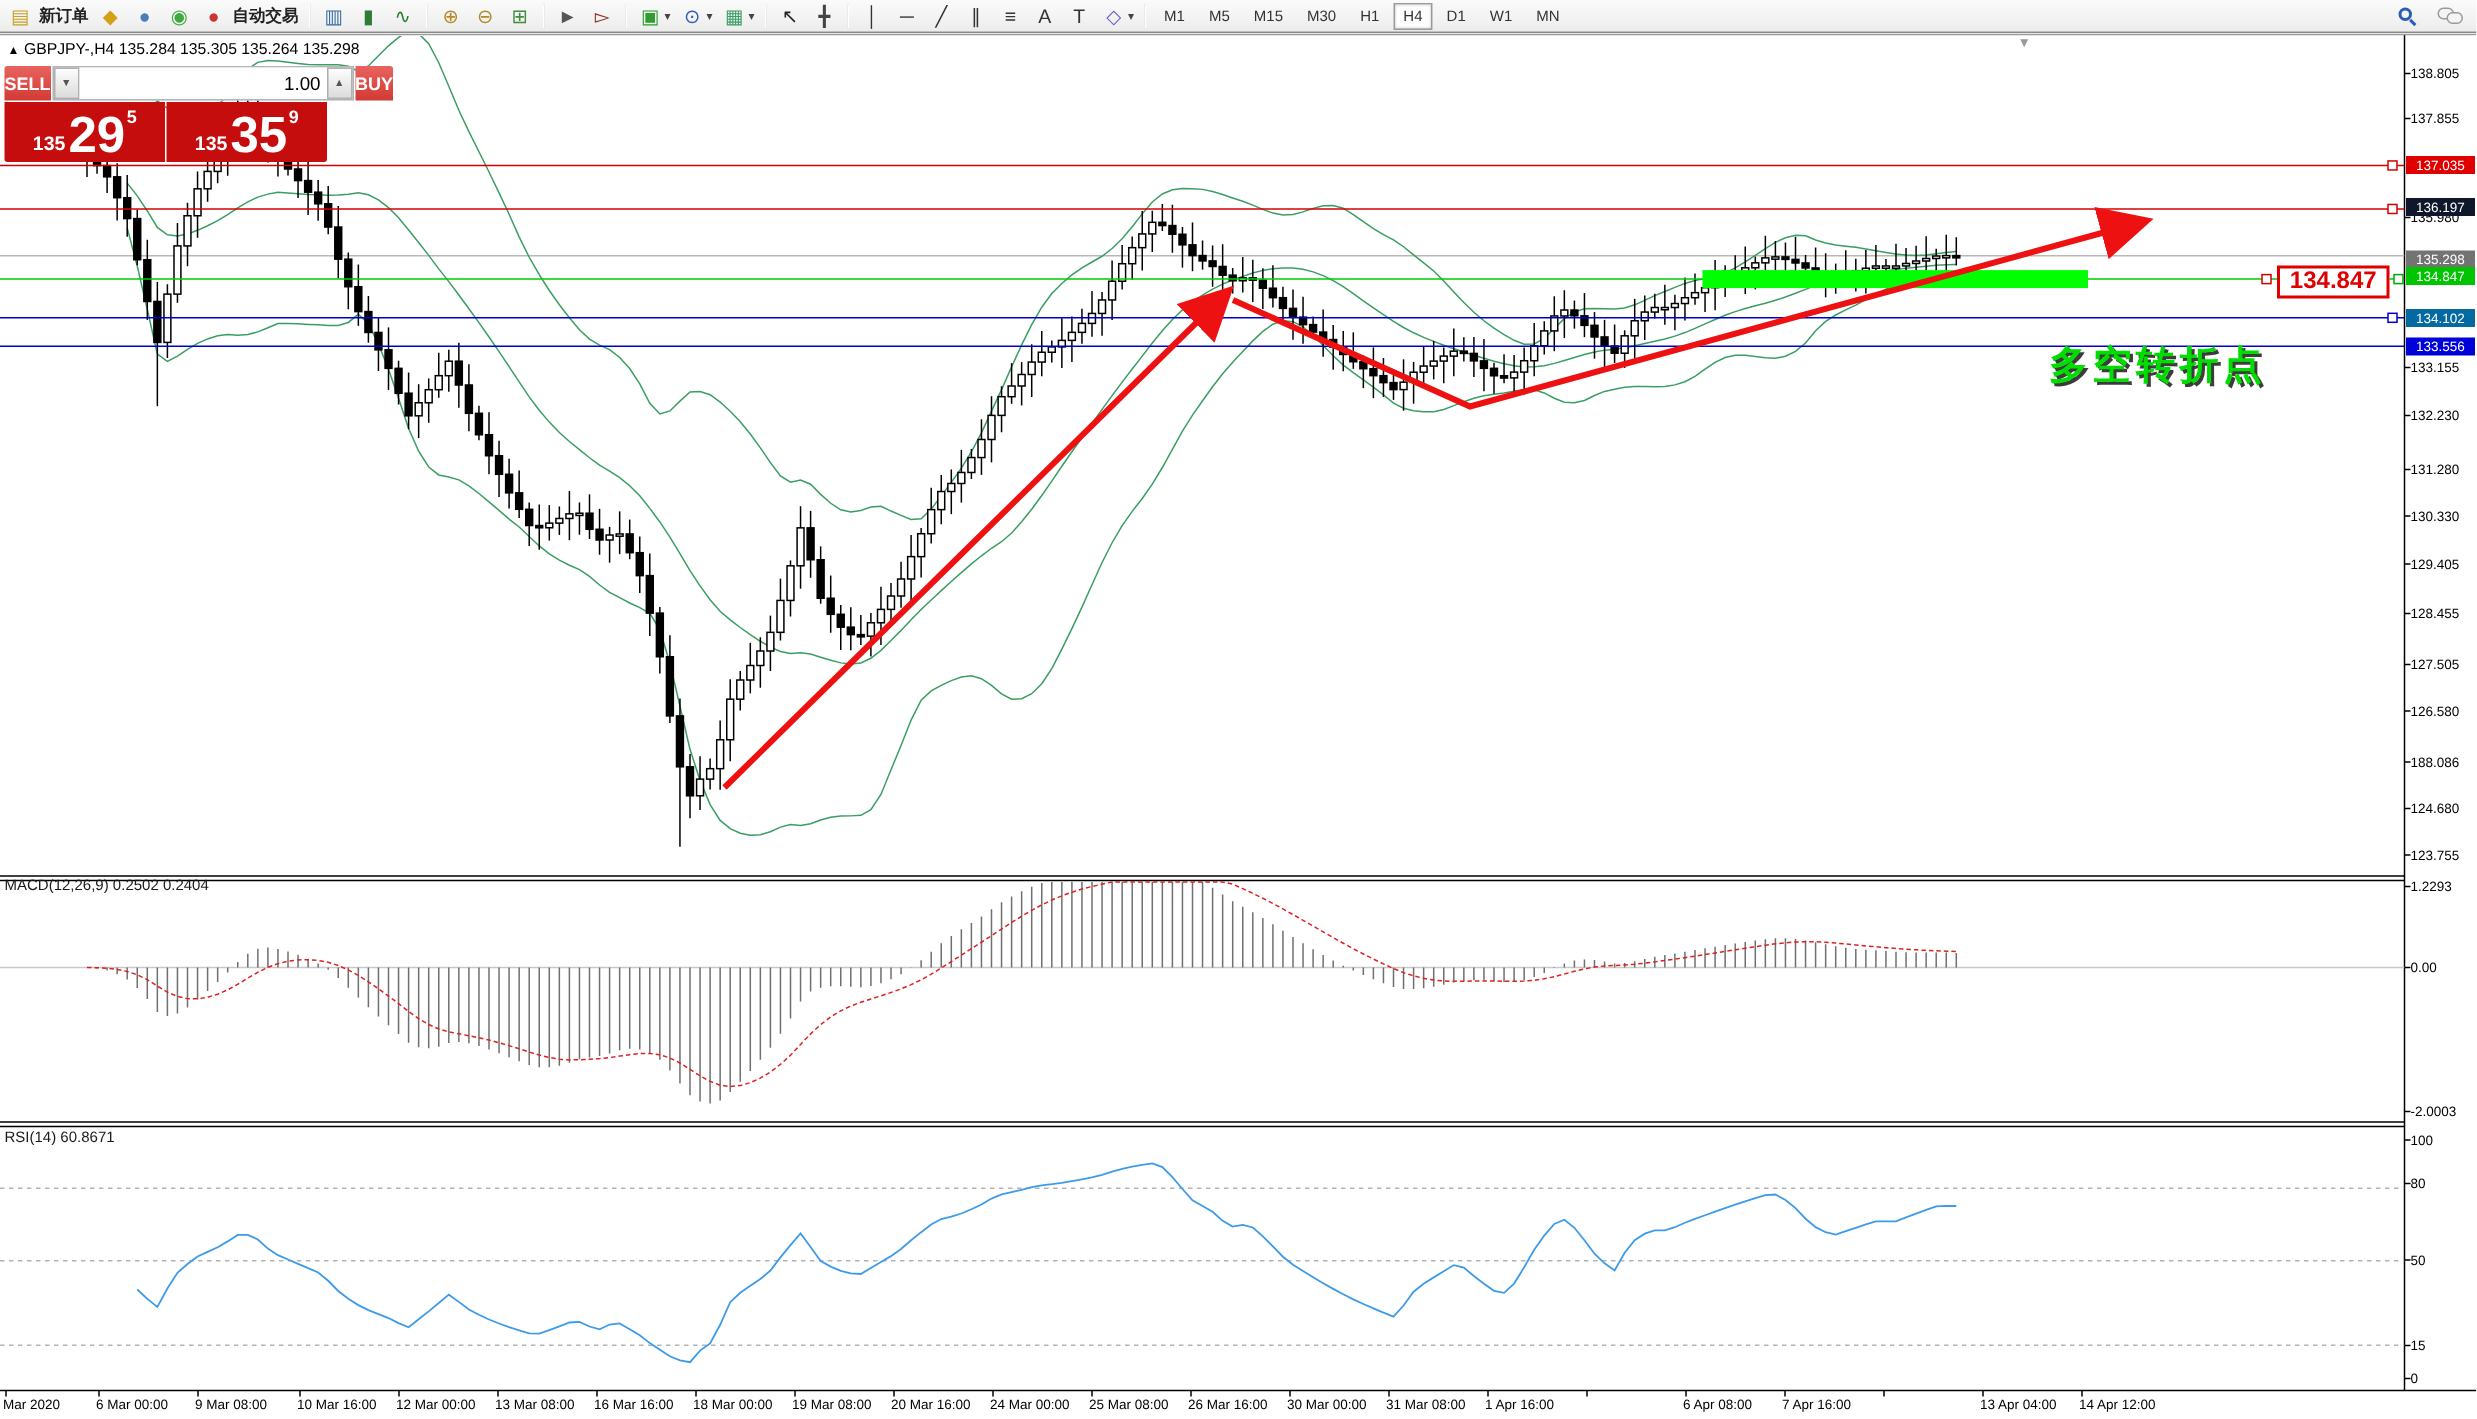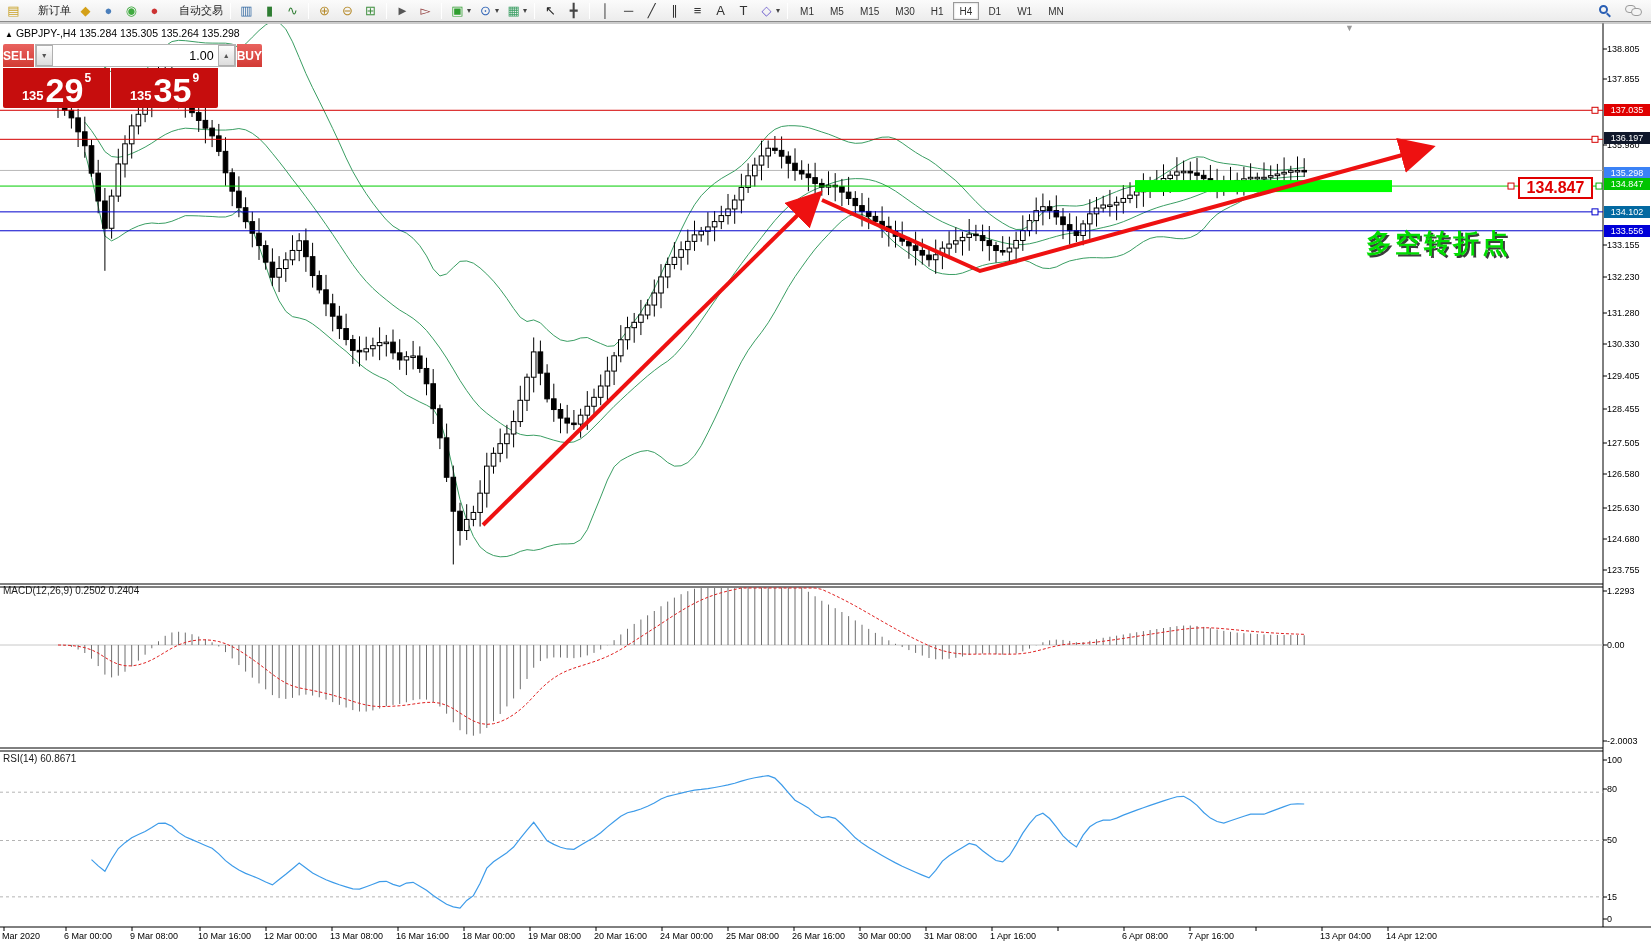--- a/index.html
+++ b/index.html
@@ -6,21 +6,21 @@
   html,body { width:1651px; height:946px; overflow:hidden; background:#fff;
               font-family:"Liberation Sans", sans-serif; }
   #app { position:relative; width:1651px; height:946px; background:#fff; }
 
   
   #toolbar { position:absolute; left:0; top:0; width:1651px; height:22px;
              background:linear-gradient(#fbfbfb,#ececec); border-bottom:1px solid #8a8a8a;
              display:flex; align-items:center; padding:0 2px; font-size:11px; color:#222; }
   .tb-item { display:flex; align-items:center; height:20px; padding:0 3px; border-radius:2px; cursor:default; }
   .tb-glyph { font-size:13px; line-height:20px; width:17px; text-align:center; }
-  .tb-label { margin-left:16px; font-size:11px; }
+  .tb-label { margin-left:4px; font-size:11px;font-weight:bold; }
   .tb-sep { width:1px; height:16px; background:#b5b5b5; margin:0 4px; border-right:1px solid #fff; }
   .tb-dd { font-size:8px; color:#444; margin-left:1px; }
   .tf-btn { font-size:10px; color:#333; padding:2px 6px; height:18px; line-height:14px;
             border:1px solid transparent; margin:0 1px; }
   .tf-btn.active { background:#fff; border:1px solid #9a9a9a; box-shadow:inset 0 0 2px #bbb; }
   #tb-right { margin-left:auto; display:flex; align-items:center; }
   .search-glass { position:relative; width:12px; height:12px; margin-right:14px; }
   .search-glass .lens { width:9px; height:9px; border:2px solid #2a5fb4; border-radius:50%; }
   .search-glass .handle { position:absolute; width:5px; height:2px; background:#2a5fb4;
                           transform:rotate(45deg); left:7px; top:9px; }
@@ -890,26 +890,26 @@
       <div class="ax-label" style="top: 52px;">137.855</div>
       <div class="ax-label" style="top: 118px;">135.980</div>
       <div class="ax-label" style="top: 218px;">133.155</div>
       <div class="ax-label" style="top: 250px;">132.230</div>
       <div class="ax-label" style="top: 286px;">131.280</div>
       <div class="ax-label" style="top: 317px;">130.330</div>
       <div class="ax-label" style="top: 349px;">129.405</div>
       <div class="ax-label" style="top: 382px;">128.455</div>
       <div class="ax-label" style="top: 416px;">127.505</div>
       <div class="ax-label" style="top: 447px;">126.580</div>
-      <div class="ax-label" style="top: 481px;">125.630</div>
+      <div class="ax-label" style="top: 481px;">188.086</div>
       <div class="ax-label" style="top: 512px;">124.680</div>
       <div class="ax-label" style="top: 543px;">123.755</div>
       <div class="ax-box" style="top: 82px; background: rgb(224, 0, 0);">137.035</div>
       <div class="ax-box" style="top: 110px; background: #0f172a;">136.197</div>
-      <div class="ax-box" style="top: 145px; background: #3b82f6;">135.298</div>
+      <div class="ax-box" style="top: 145px; background: #737373;">135.298</div>
       <div class="ax-box" style="top: 156px; background: rgb(0, 196, 0);">134.847</div>
       <div class="ax-box" style="top: 184px; background: #0369a1;">134.102</div>
       <div class="ax-box" style="top: 203px; background: rgb(0, 0, 216);">133.556</div>
       <div class="ax-label" style="top: 564px;">1.2293</div>
       <div class="ax-label" style="top: 618px;">0.00</div>
       <div class="ax-label" style="top: 714px;">-2.0003</div>
       <div class="ax-label" style="top: 733px;">100</div>
       <div class="ax-label" style="top: 762px;">80</div>
       <div class="ax-label" style="top: 813px;">50</div>
       <div class="ax-label" style="top: 870px;">15</div>

